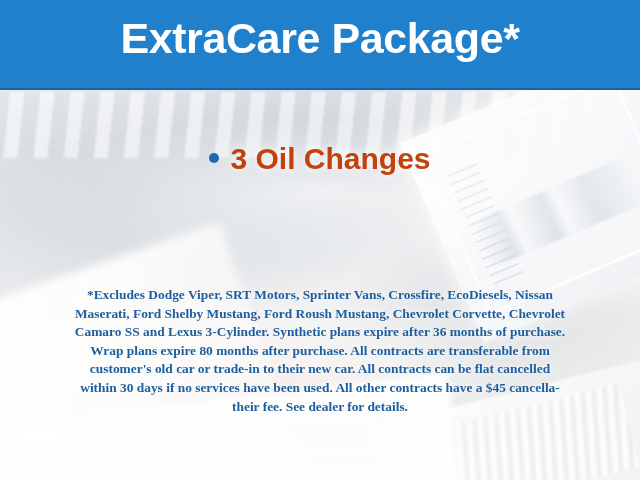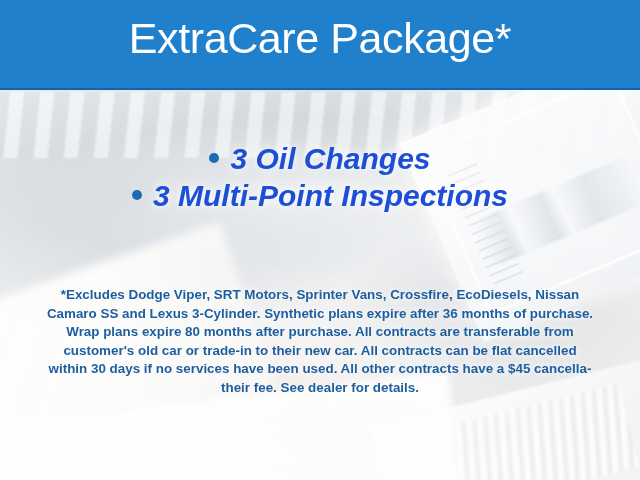--- a/index.html
+++ b/index.html
@@ -121,38 +121,37 @@
     z-index:4;
   }
   #header-rule {
     position:absolute; left:0; top:88px; width:640px; height:2px;
     background:#1464a8; z-index:4;
   }
   #header-title {
     position:absolute; left:0; top:0; width:640px; height:80px;
     display:flex; align-items:center; justify-content:center;
     color:#ffffff;
-    font-size:43px; font-weight:normal; letter-spacing:-.4px;
+    font-size:43px; font-weight:bold; letter-spacing:-.4px;
     white-space:nowrap;
     padding-bottom:4px;
     z-index:5;
   }
 
   
   #benefits {
     position:absolute; left:0; top:140px; width:640px;
     text-align:center; z-index:3;
   }
   .benefit-row {
     font-size:30px; font-weight:bold;
-    color:#1d4ed8;
+    color:#c2410c;
     line-height:37px;
     white-space:nowrap;
     text-shadow:0 0 7px rgba(255,255,255,.85), 0 0 14px rgba(255,255,255,.6);
-    font-style:italic;
   }
   .benefit-bullet {
     display:inline-block;
     width:10px; height:10px; border-radius:50%;
     background:#1b6cb5;
     vertical-align:middle;
     margin-right:11px;
     position:relative; top:-3px;
   }
 
@@ -160,20 +159,21 @@
   #fine-print {
     position:absolute; left:24px; top:286px; width:592px;
     text-align:center; z-index:3;
   }
   .fine-line {
     font-size:13.4px; font-weight:bold;
     color:#1d5e9f;
     line-height:18.6px;
     white-space:nowrap;
     text-shadow:0 0 6px rgba(255,255,255,.9), 0 0 11px rgba(255,255,255,.65);
+    font-family:Liberation Serif, serif;
   }
 </style>
 </head>
 <body>
 
 <div id="promo-card">
 
   <div class="bg-layer bg-base"></div>
   <div class="bg-layer bg-slats"></div>
 
@@ -194,27 +194,25 @@
   <div class="bg-layer bg-bloom"></div>
 
   <div id="header-band"></div>
   <div id="header-rule"></div>
   <div id="header-title">ExtraCare Package*</div>
 
   <div id="benefits">
     <div class="benefit-row">
       <span class="benefit-bullet"></span><span>3 Oil Changes</span>
     </div>
-    <div class="benefit-row">
-      <span class="benefit-bullet"></span><span>3 Multi-Point Inspections</span>
-    </div>
   </div>
 
   <div id="fine-print">
     <div class="fine-line">*Excludes Dodge Viper, SRT Motors, Sprinter Vans, Crossfire, EcoDiesels, Nissan</div>
+    <div class="fine-line">Maserati, Ford Shelby Mustang, Ford Roush Mustang, Chevrolet Corvette, Chevrolet</div>
     <div class="fine-line">Camaro SS and Lexus 3-Cylinder. Synthetic plans expire after 36 months of purchase.</div>
     <div class="fine-line">Wrap plans expire 80 months after purchase. All contracts are transferable from</div>
     <div class="fine-line">customer's old car or trade-in to their new car. All contracts can be flat cancelled</div>
     <div class="fine-line">within 30 days if no services have been used. All other contracts have a $45 cancella-</div>
     <div class="fine-line">their fee. See dealer for details.</div>
   </div>
 
 </div>
 
 </body></html>

